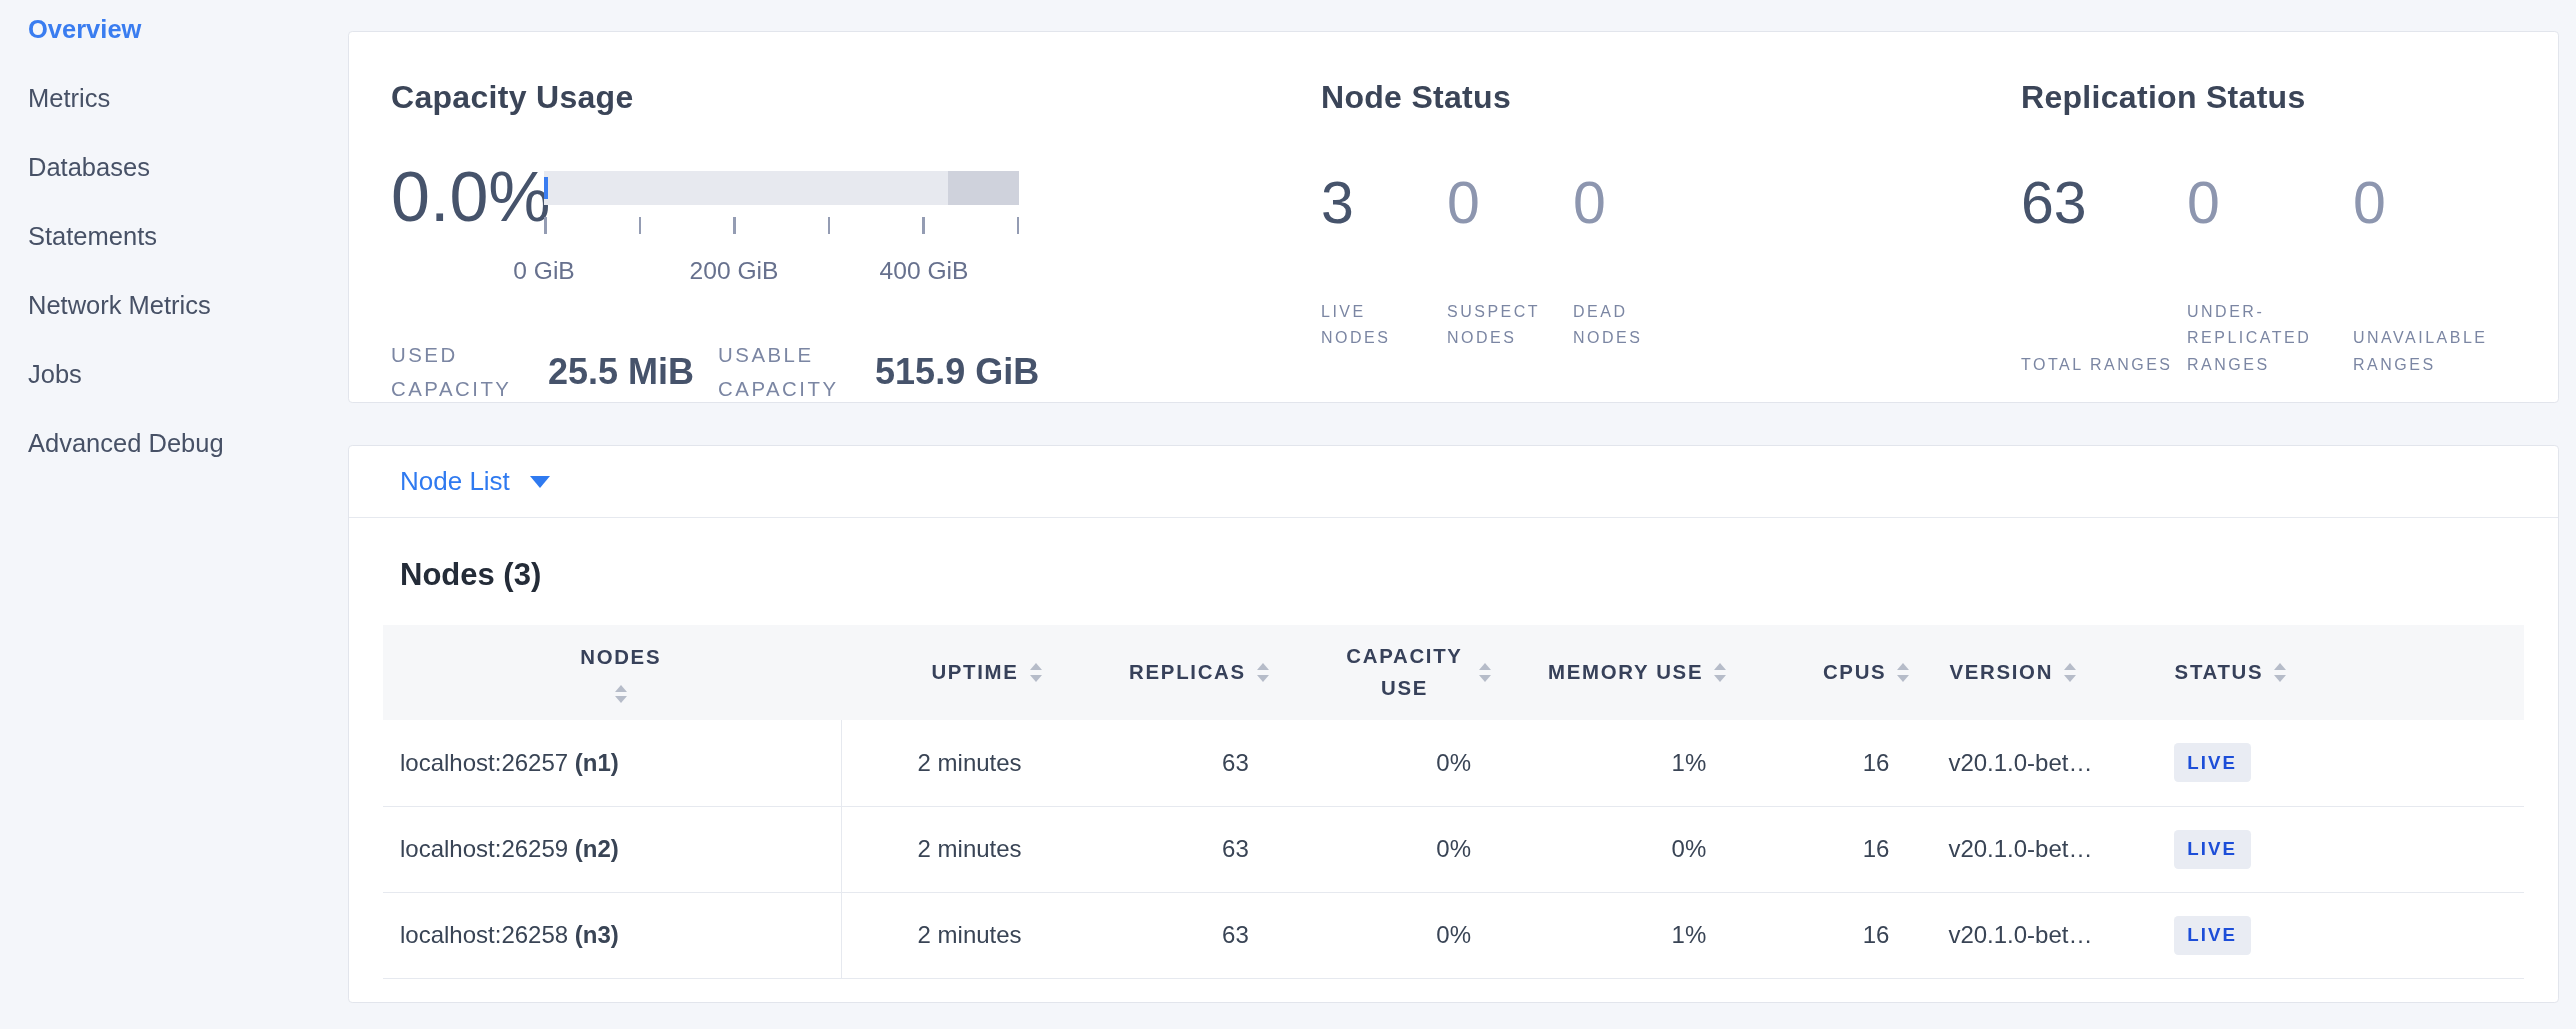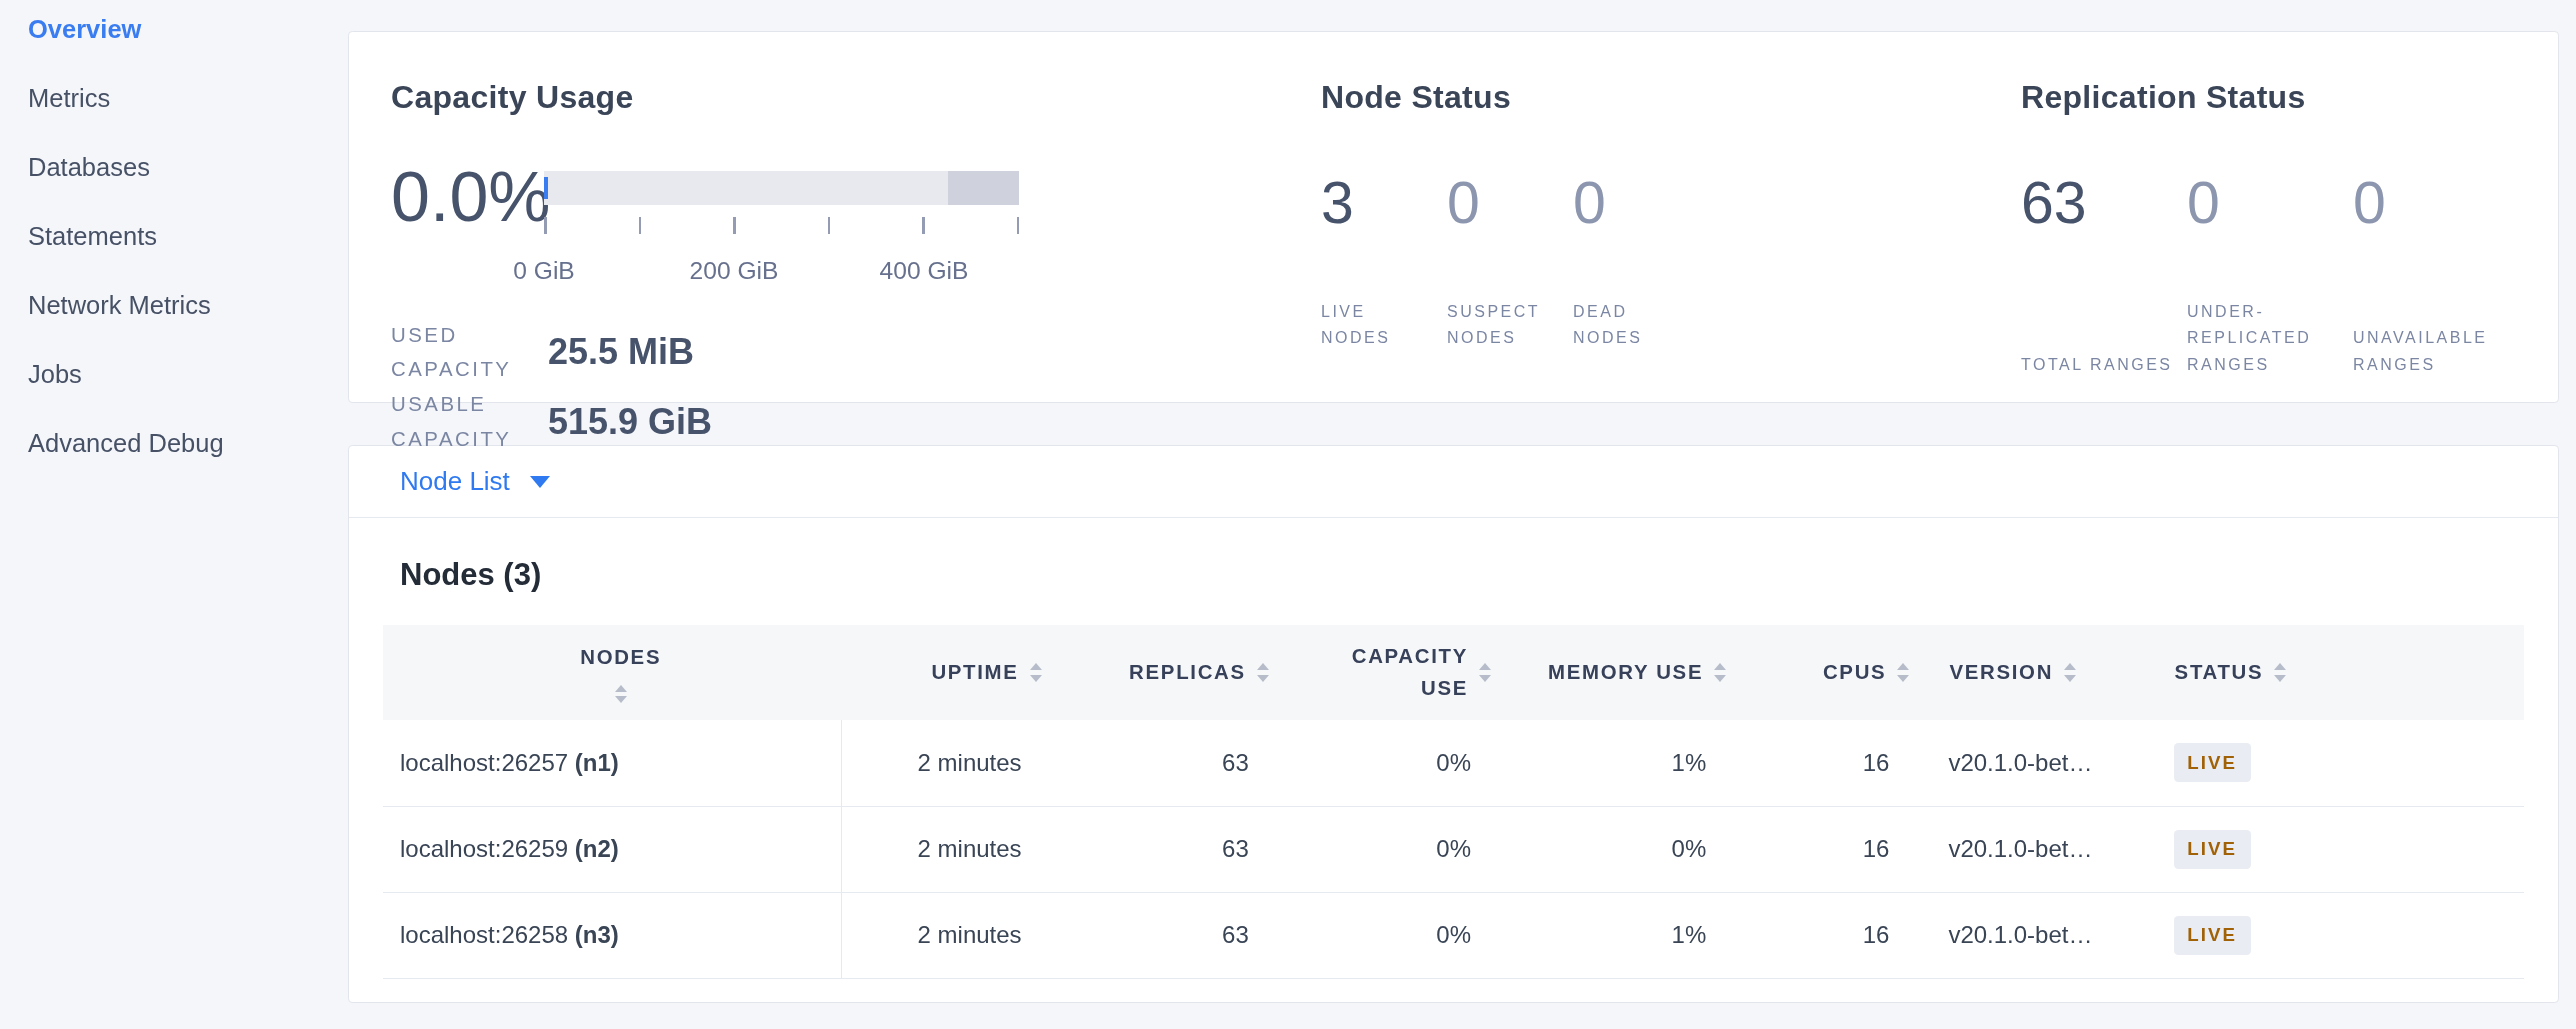--- a/index.html
+++ b/index.html
@@ -50,21 +50,21 @@
   .cap-bar-dark { position:absolute; right:0; top:0; height:100%; width:15%; background:#cfd2dc; }
   .cap-bar-used { position:absolute; left:0; top:6px; height:22px; width:4.2px; background:#3a7df0; }
   .cap-ticks { display:flex; justify-content:space-between; margin-top:12px; }
   .cap-ticks i { display:block; width:2.5px; height:17px; background:#949cb3; }
   .cap-tick-labels { position:relative; height:32px; margin-top:23px; font-size:24.6px; color:#67718e; }
   .cap-tick-labels span { position:absolute; transform:translateX(-50%); white-space:nowrap; }
   .cap-tick-labels span:nth-child(1) { left:0%; }
   .cap-tick-labels span:nth-child(2) { left:40%; }
   .cap-tick-labels span:nth-child(3) { left:80%; }
 
-  .cap-stats { display:flex; margin-top:29px;flex-direction:column; }
+  .cap-stats { display:flex; margin-top:49px; }
   .stat { display:flex; align-items:center; }
   .stat-label {
     width:157px; flex:0 0 157px;
     font-size:20.4px; letter-spacing:2.5px; line-height:1.7;
     color:#7b86a3; text-transform:uppercase;
   }
   .stat-value {
     font-size:36px; font-weight:bold; color:#46536b;
     margin-right:24px; white-space:nowrap;
   }
@@ -106,21 +106,21 @@
   thead th {
     background:#f6f7f9; height:95px;
     font-size:20.4px; font-weight:bold; letter-spacing:1.7px;
     color:#37415a; text-transform:uppercase; line-height:1.55;
   }
   .th-inner { display:flex; align-items:center; gap:11px; }
   .th-inner.right { justify-content:flex-end; }
   .th-inner.pad-l { padding-left:17px;flex-direction:column; }
   .th-inner.pad-l45 { padding-left:38px; }
   .th-inner.pad-l55 { padding-left:47px; }
-  .w-narrow { max-width:127px; text-align:right; }
+  .w-narrow { max-width:127px; text-align:center; }
   .sort { display:inline-flex; flex-direction:column; gap:4.2px; flex:0 0 auto; }
   .tri-up {
     width:0; height:0;
     border-left:6px solid transparent; border-right:6px solid transparent;
     border-bottom:7.6px solid #b6bcc9;
   }
   .tri-down {
     width:0; height:0;
     border-left:6px solid transparent; border-right:6px solid transparent;
     border-top:7.6px solid #b6bcc9;
@@ -128,21 +128,21 @@
   tbody td {
     height:86px; font-size:24px; color:#394455;
     border-bottom:0.8px solid #e6e9ef; background:#fff;
   }
   td.col-nodes { border-right:0.8px solid #e6e9ef; padding-left:17px; }
   td.right { text-align:right; padding-right:21px; }
   td.col-version { padding-left:38px; }
   td.col-status { padding-left:47px; }
   .node-id { font-weight:bold; }
   .badge {
-    display:inline-block; background:#e9ecf3; color:#a16207;
+    display:inline-block; background:#e9ecf3; color:#1d4ed8;
     font-size:18.7px; font-weight:bold; letter-spacing:2.1px;
     padding:8.5px 13.6px; border-radius:4.2px; text-transform:uppercase;
   }
 </style>
 </head>
 <body>
 
 <div class="page">
 
   <div class="sidebar">

